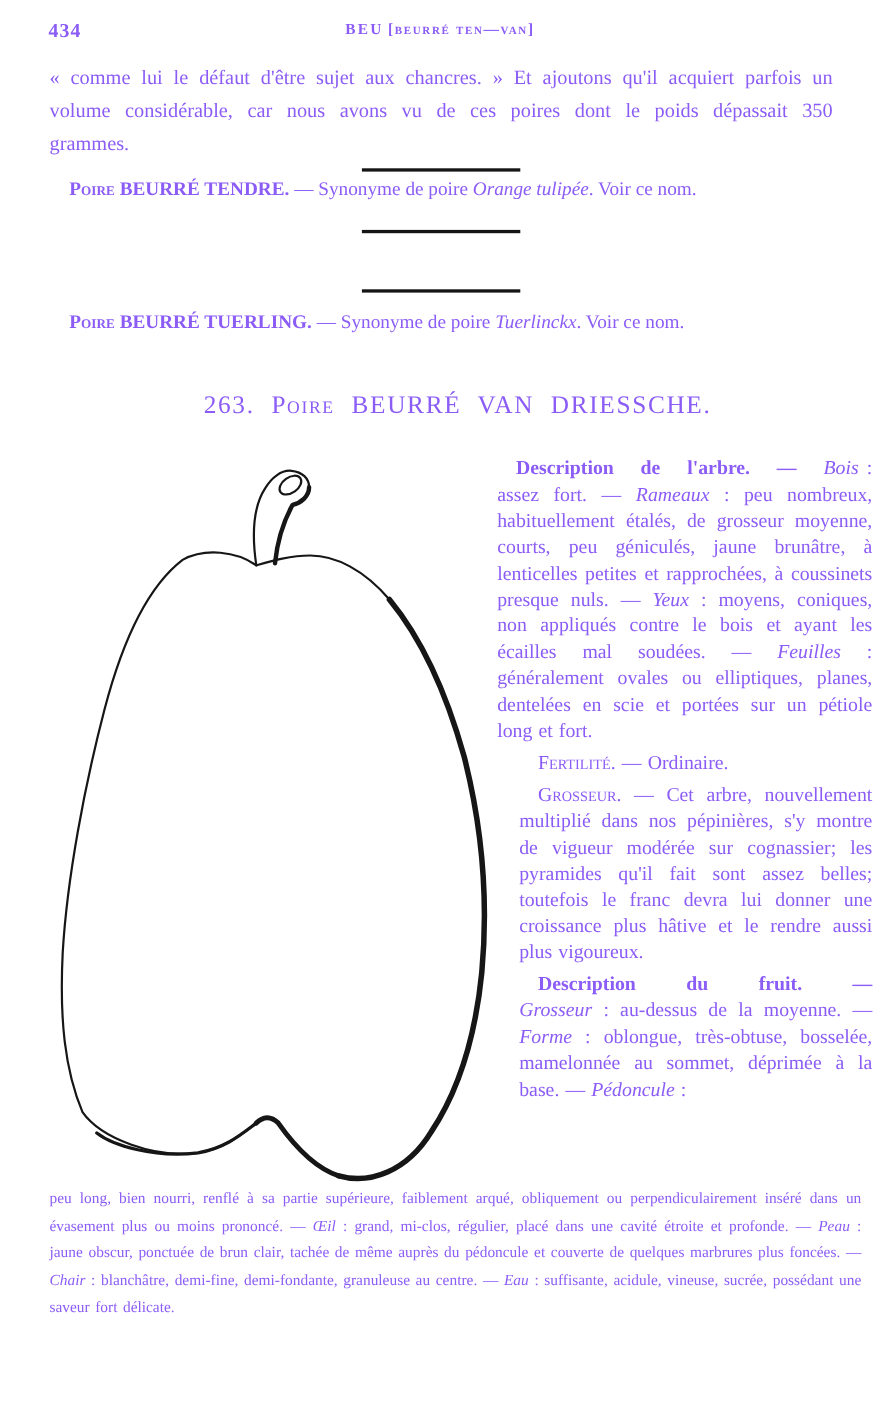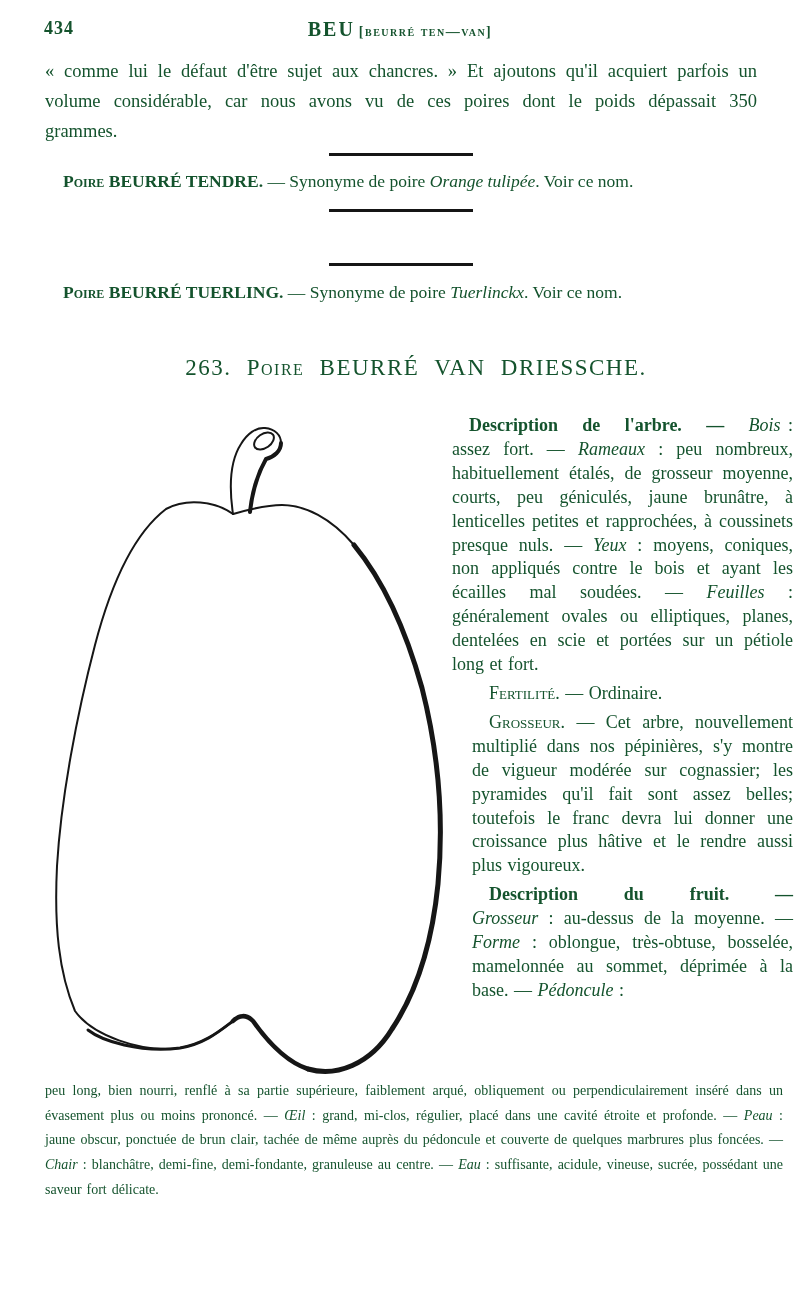--- a/index.html
+++ b/index.html
@@ -1,34 +1,34 @@
 <!DOCTYPE html>
 <html lang="fr"><head>
 <meta charset="utf-8">
 <style>
   html,body{margin:0;padding:0;background:#ffffff;}
   .page{
     position:relative;
     width:800px;height:1292px;
     margin:0 auto;
     background:#ffffff;
-    color:#14532d;
+    color:#8b5cf6;
     font-family:"Liberation Serif", "DejaVu Serif", serif;
     overflow:hidden;
   }
   
   .pagenum{
     position:absolute;left:44px;top:18px;
     font-size:18px;font-weight:bold;letter-spacing:1px;
   }
   .running-head{
     position:absolute;top:18px;left:0;width:100%;
     text-align:center;font-weight:bold;white-space:nowrap;
   }
-  .running-head .rh-main{font-size:20px;letter-spacing:2px;}
+  .running-head .rh-main{font-size:14px;letter-spacing:2px;}
   .running-head .rh-range{font-size:14px;letter-spacing:1.5px;font-variant:small-caps;}
   
   .intro{
     position:absolute;top:56px;left:45px;width:712px;
     font-size:18.5px;line-height:30px;text-align:justify;word-spacing:2.5px;
     margin:0;
   }
   
   .rule{
     position:absolute;left:329px;width:144px;height:3px;
@@ -77,21 +77,21 @@
 
   <div class="running-head">
     <span class="rh-main">BEU</span>
     <span class="rh-range">[beurré ten—van]</span>
   </div>
 
   <p class="intro"><span>« comme lui le défaut d'être sujet aux chancres. » Et ajoutons qu'il acquiert parfois un volume considérable, car nous avons vu de ces poires dont le poids dépassait 350 grammes.</span></p>
 
   <div class="rule" style="top:153px"></div>
 
-  <p class="syn" style="top:170px"><span class="run-b run-sc">Poire</span><span class="run-b"> BEURRÉ TENDRE.</span><span> — Synonyme de poire </span><span class="run-i">Orange tulipée</span><span>. Voir ce nom.</span></p>
+  <p class="syn" style="top:160px"><span class="run-b run-sc">Poire</span><span class="run-b"> BEURRÉ TENDRE.</span><span> — Synonyme de poire </span><span class="run-i">Orange tulipée</span><span>. Voir ce nom.</span></p>
 
   <div class="rule" style="top:209px"></div>
 
 
   <div class="rule" style="top:263px"></div>
 
   <p class="syn" style="top:281px"><span class="run-b run-sc">Poire</span><span class="run-b"> BEURRÉ TUERLING.</span><span> — Synonyme de poire </span><span class="run-i">Tuerlinckx</span><span>. Voir ce nom.</span></p>
 
   <h2 class="article-title"><span>263. </span><span class="run-sc">Poire</span><span> BEURRÉ VAN DRIESSCHE.</span></h2>
 

